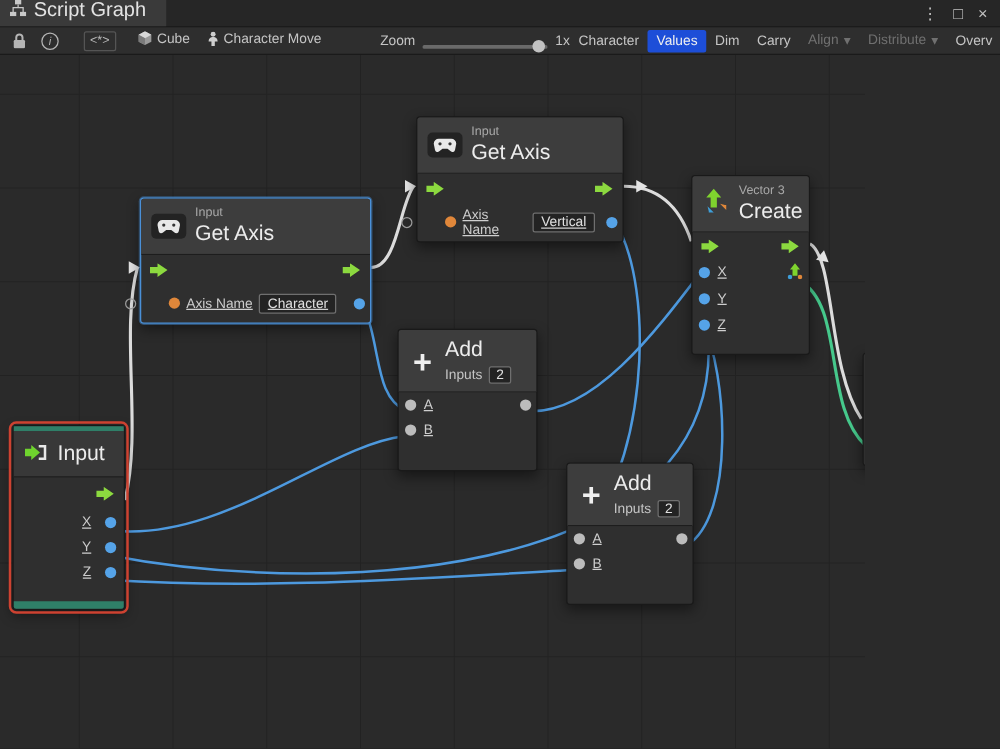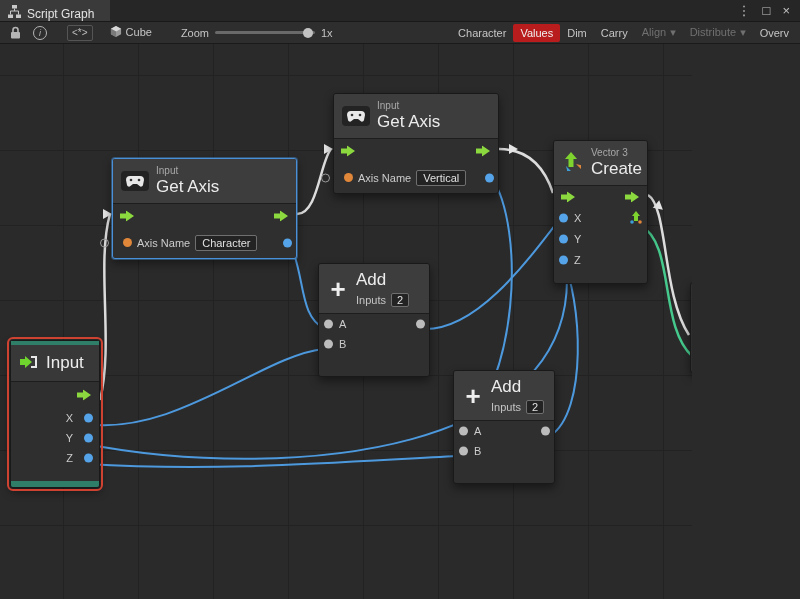--- a/index.html
+++ b/index.html
@@ -2,38 +2,38 @@
 <html><head>
 <meta charset="utf-8">
 <style>
   html,body{margin:0;padding:0;background:#1e1e1e;}
   .stage{position:relative;width:800px;height:599px;overflow:hidden;background:#2a2a2a;
          font-family:"Liberation Sans",sans-serif;-webkit-font-smoothing:antialiased;}
 
   
   .tabbar{position:absolute;top:0;left:0;width:800px;height:22px;background:#262626;
           display:flex;align-items:stretch;border-bottom:1px solid #191919;box-sizing:border-box;}
-  .tab{display:flex;align-items:flex-end;gap:6px;padding:0 16px 0 8px;background:#3a3a3a;
-       color:#e3e3e3;font-size:12px;}
+  .tab{display:flex;align-items:flex-start;gap:6px;padding:0 16px 0 8px;background:#3a3a3a;
+       color:#e3e3e3;font-size:16px;}
   .win-controls{margin-left:auto;display:flex;align-items:center;gap:12px;padding-right:10px;
                 color:#c0c0c0;font-size:13px;}
   .win-controls span{cursor:default;line-height:1;}
 
   
   .toolbar{position:absolute;top:22px;left:0;width:800px;height:22px;background:#2e2e2e;
            display:flex;align-items:center;font-size:11px;color:#c5c5c5;
            border-bottom:1px solid #1a1a1a;box-sizing:border-box;padding:0 4px;white-space:nowrap;overflow:hidden;}
   .tb-icon{display:inline-flex;align-items:center;justify-content:center;padding:0 6px;}
   .info-badge{width:12px;height:12px;border:1px solid #b5b5b5;border-radius:50%;font-size:9px;
               display:flex;align-items:center;justify-content:center;color:#b5b5b5;font-style:italic;}
   .code-chip{border:1px solid #555;border-radius:2px;padding:0 4px;margin:0 10px 0 14px;color:#bbb;font-size:10px;line-height:14px;}
   .tb-btn{display:inline-flex;align-items:flex-start;gap:4px;padding:3px 7px;border-radius:2px;}
-  .tb-btn.active{background:#b91c1c;color:#f0f0f0;}
+  .tb-btn.active{background:#1d4ed8;color:#f0f0f0;}
   .tb-btn.disabled{color:#707070;}
-  .zoom-wrap{display:flex;align-items:center;gap:6px;margin-left:22px;}
+  .zoom-wrap{display:flex;align-items:flex-end;gap:6px;margin-left:40px;}
   .zoom-track{width:100px;height:3px;background:#6a6a6a;border-radius:2px;position:relative;}
   .zoom-handle{position:absolute;right:2px;top:50%;transform:translateY(-50%);width:10px;height:10px;
                border-radius:50%;background:#c2c2c2;}
   .right-group{margin-left:auto;display:flex;align-items:center;}
 
   
   .canvas{position:absolute;top:44px;left:0;width:692px;height:555px;overflow:hidden;background-color:#2a2a2a;
     background-image:linear-gradient(#222 1px, transparent 1px),linear-gradient(90deg,#222 1px, transparent 1px);
     background-size:75px 75px;background-position:63px 31px;}
   .wires{position:absolute;top:0;left:0;pointer-events:none;}
@@ -47,21 +47,21 @@
                border-bottom:1px solid #1d1d1d;border-radius:2px 2px 0 0;}
   .node-header.teal{background:#8b5cf6;margin-left:20px;}
   .cat{font-size:10px;color:#a8a8a8;line-height:1.15;}
   .title{font-size:17px;color:#ececec;line-height:1.2;}
   .chip{background:#232323;border-radius:4px;padding:4px 4px;display:inline-flex;align-items:center;}
   .plus-icon{font-size:26px;font-weight:bold;color:#efefef;line-height:20px;width:22px;text-align:center;}
   .inputs-line{display:flex;align-items:center;gap:5px;font-size:11px;color:#c5c5c5;margin-top:3px;}
   .vbox{background:#232323;border:1px solid #6f6f6f;border-radius:2px;padding:1px 6px;font-size:11px;color:#e0e0e0;}
   .vbox.small{padding:0 5px;}
 
-  .row{position:relative;display:flex;align-items:center;padding:0 10px;box-sizing:border-box;}
+  .row{position:relative;display:flex;align-items:center;padding:0 22px;box-sizing:border-box;text-decoration:underline;}
   .flow-row{height:24px;}
   .param-row{height:30px;gap:5px;}
   .val-row{height:21px;}
   .port-row{height:20px;}
   .plabel{color:#cccccc;font-size:11px;}
   .spacer{height:22px;} .spacer-sm{height:12px;} .spacer-xs{height:8px;}
 
   .dot{width:9px;height:9px;border-radius:50%;display:inline-block;flex:none;}
   .blue{background:#55a3e8;} .orange{background:#e0873a;} .gray{background:#bcbcbc;}
   .hollow{width:7px;height:7px;border:1.5px solid #9a9a9a;background:transparent;border-radius:50%;display:inline-block;}
@@ -116,20 +116,29 @@
       <span>
         <svg width="12" height="12" viewBox="0 0 13 13">
             <path d="M6.5,0 12,3 v6 L6.5,12 1,9 V3 Z" fill="#9a9a9a"></path>
             <path d="M6.5,0 12,3 6.5,6 1,3 Z" fill="#d8d8d8"></path>
             <path d="M6.5,6 V12 L1,9 V3 Z" fill="#7a7a7a"></path>
           </svg>
       </span>
       <span>Cube</span>
     </span>
 
+    <span class="tb-btn">
+      <span>
+        <svg width="9" height="12" viewBox="0 0 10 13">
+            <circle cx="5" cy="2.5" r="2.2" fill="#cfcfcf"></circle>
+            <path d="M5,5 C8,5 9,7 9,9 H6.5 V13 H3.5 V9 H1 C1,7 2,5 5,5 Z" fill="#cfcfcf"></path>
+          </svg>
+      </span>
+      <span>Character Move</span>
+    </span>
 
     <span class="zoom-wrap">
       <span>Zoom</span>
       <span class="zoom-track">
         <span class="zoom-handle"></span>
       </span>
       <span>1x</span>
     </span>
 
     <span class="right-group">

